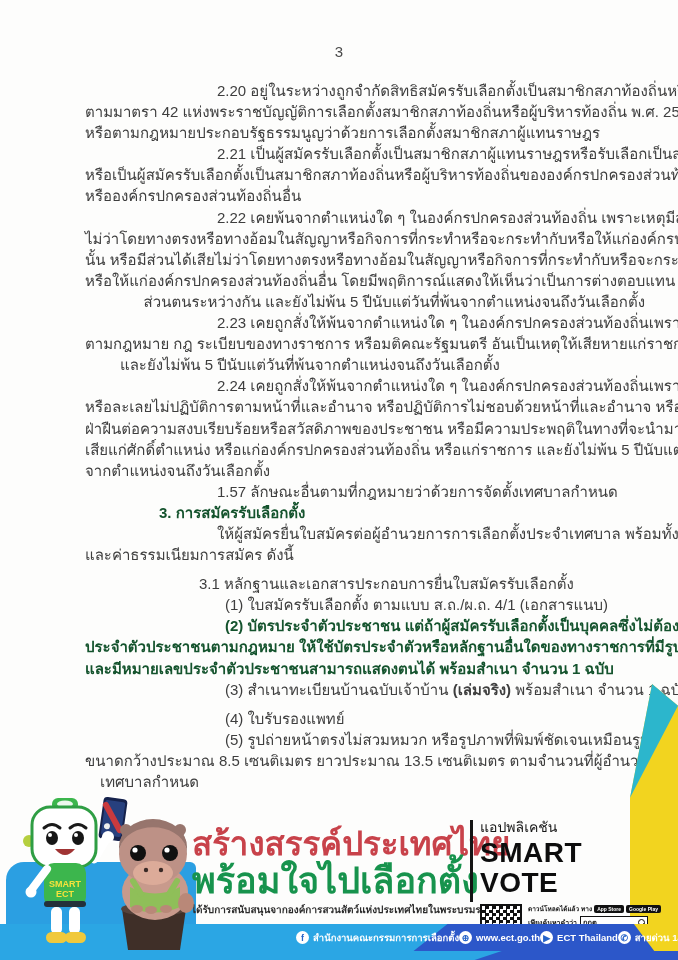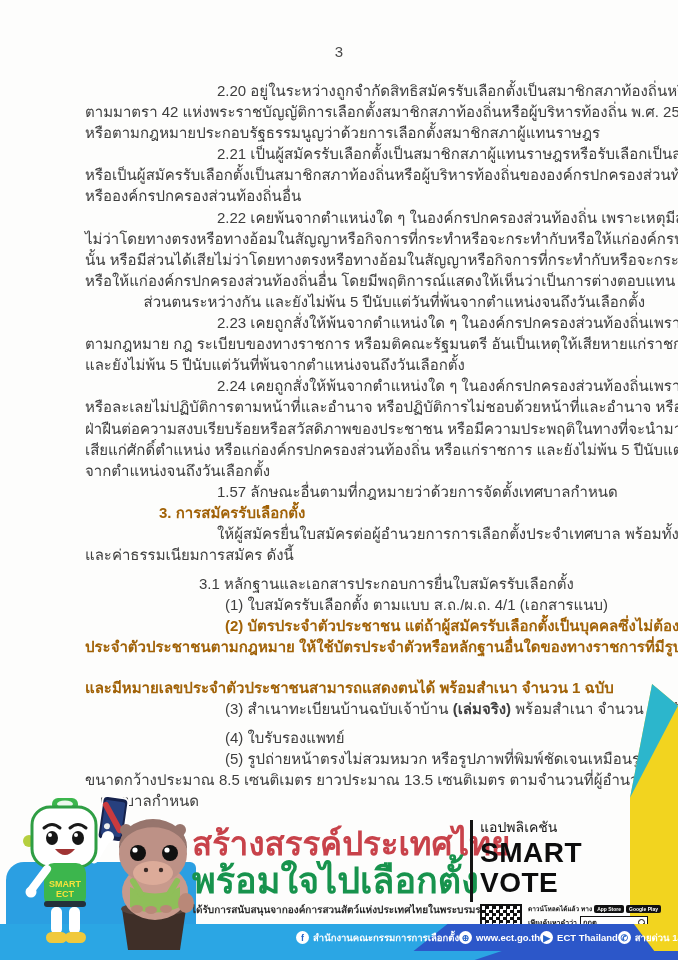--- a/index.html
+++ b/index.html
@@ -2,21 +2,21 @@
 <html><head>
 <meta charset="utf-8">
 <style>
   html,body{margin:0;padding:0;}
   .page{position:relative;width:678px;height:960px;background:#fdfdfc;overflow:hidden;
         font-family:"Liberation Sans",sans-serif;}
   .pagenum{position:absolute;top:43px;left:0;right:0;text-align:center;
            font-size:15px;color:#4a4a4a;}
   .textblock{position:absolute;left:85px;top:80px;width:560px;color:#3e3e3e;}
   .line{height:21.1px;line-height:21.1px;font-size:15px;white-space:nowrap;}
-  .line.bold{font-weight:bold;color:#a16207;}
+  .line.bold{font-weight:bold;color:#14532d;}
   .line .bseg{font-weight:bold;}
 
   
   .banner{position:absolute;left:0;top:680px;width:678px;height:280px;}
 
   .yellow-band{position:absolute;left:630px;top:4px;width:48px;height:242px;}
   .yellow-shape{position:absolute;inset:0;background:#F2D41F;
                 clip-path:polygon(46% 0,100% 9%,100% 100%,0 100%,0 47%);}
   .teal-tri{position:absolute;inset:0;background:#2CB6CC;
             clip-path:polygon(46% 0,100% 9%,0 47%);}
@@ -81,35 +81,35 @@
       <div class="line" style="padding-left: 132px;">2.21 เป็นผู้สมัครรับเลือกตั้งเป็นสมาชิกสภาผู้แทนราษฎรหรือรับเลือกเป็นสมาชิกวุฒิสภา</div>
       <div class="line" style="padding-left: 0px;">หรือเป็นผู้สมัครรับเลือกตั้งเป็นสมาชิกสภาท้องถิ่นหรือผู้บริหารท้องถิ่นขององค์กรปกครองส่วนท้องถิ่นเดียวกัน</div>
       <div class="line" style="padding-left: 0px;">หรือองค์กรปกครองส่วนท้องถิ่นอื่น</div>
       <div class="line" style="padding-left: 132px;">2.22 เคยพ้นจากตำแหน่งใด ๆ ในองค์กรปกครองส่วนท้องถิ่น เพราะเหตุมีส่วนได้เสีย</div>
       <div class="line" style="padding-left: 0px;">ไม่ว่าโดยทางตรงหรือทางอ้อมในสัญญาหรือกิจการที่กระทำหรือจะกระทำกับหรือให้แก่องค์กรปกครองส่วนท้องถิ่น</div>
       <div class="line" style="padding-left: 0px;">นั้น หรือมีส่วนได้เสียไม่ว่าโดยทางตรงหรือทางอ้อมในสัญญาหรือกิจการที่กระทำกับหรือจะกระทำกับ</div>
       <div class="line" style="padding-left: 0px;">หรือให้แก่องค์กรปกครองส่วนท้องถิ่นอื่น โดยมีพฤติการณ์แสดงให้เห็นว่าเป็นการต่างตอบแทน หรือเอื้อประโยชน์</div>
       <div class="line" style="padding-left: 0px; text-align: right;">ส่วนตนระหว่างกัน และยังไม่พ้น 5 ปีนับแต่วันที่พ้นจากตำแหน่งจนถึงวันเลือกตั้ง</div>
       <div class="line" style="padding-left: 132px;">2.23 เคยถูกสั่งให้พ้นจากตำแหน่งใด ๆ ในองค์กรปกครองส่วนท้องถิ่นเพราะจงใจไม่ปฏิบัติ</div>
       <div class="line" style="padding-left: 0px;">ตามกฎหมาย กฎ ระเบียบของทางราชการ หรือมติคณะรัฐมนตรี อันเป็นเหตุให้เสียหายแก่ราชการอย่างร้ายแรง</div>
-      <div class="line" style="padding-left: 0px;">และยังไม่พ้น 5 ปีนับแต่วันที่พ้นจากตำแหน่งจนถึงวันเลือกตั้ง</div>
+      <div class="line" style="padding-left: 0px; margin-left: 35px;">และยังไม่พ้น 5 ปีนับแต่วันที่พ้นจากตำแหน่งจนถึงวันเลือกตั้ง</div>
       <div class="line" style="padding-left: 132px;">2.24 เคยถูกสั่งให้พ้นจากตำแหน่งใด ๆ ในองค์กรปกครองส่วนท้องถิ่นเพราะทอดทิ้ง</div>
       <div class="line" style="padding-left: 0px;">หรือละเลยไม่ปฏิบัติการตามหน้าที่และอำนาจ หรือปฏิบัติการไม่ชอบด้วยหน้าที่และอำนาจ หรือประพฤติตน</div>
       <div class="line" style="padding-left: 0px;">ฝ่าฝืนต่อความสงบเรียบร้อยหรือสวัสดิภาพของประชาชน หรือมีความประพฤติในทางที่จะนำมาซึ่งความเสื่อม</div>
       <div class="line" style="padding-left: 0px;">เสียแก่ศักดิ์ตำแหน่ง หรือแก่องค์กรปกครองส่วนท้องถิ่น หรือแก่ราชการ และยังไม่พ้น 5 ปีนับแต่วันที่พ้น</div>
       <div class="line" style="padding-left: 0px;">จากตำแหน่งจนถึงวันเลือกตั้ง</div>
       <div class="line" style="padding-left: 132px;">1.57 ลักษณะอื่นตามที่กฎหมายว่าด้วยการจัดตั้งเทศบาลกำหนด</div>
       <div class="line bold" style="padding-left: 74px;">3. การสมัครรับเลือกตั้ง</div>
       <div class="line" style="padding-left: 132px;">ให้ผู้สมัครยื่นใบสมัครต่อผู้อำนวยการการเลือกตั้งประจำเทศบาล พร้อมทั้งหลักฐานการสมัคร</div>
       <div class="line" style="padding-left: 0px;">และค่าธรรมเนียมการสมัคร ดังนี้</div>
       <div class="line" style="padding-left: 114px; margin-top: 8px;">3.1 หลักฐานและเอกสารประกอบการยื่นใบสมัครรับเลือกตั้ง</div>
       <div class="line" style="padding-left: 140px;">(1) ใบสมัครรับเลือกตั้ง ตามแบบ ส.ถ./ผ.ถ. 4/1 (เอกสารแนบ)</div>
       <div class="line bold" style="padding-left: 140px;">(2) บัตรประจำตัวประชาชน แต่ถ้าผู้สมัครรับเลือกตั้งเป็นบุคคลซึ่งไม่ต้องมีบัตร</div>
       <div class="line bold" style="padding-left: 0px;">ประจำตัวประชาชนตามกฎหมาย ให้ใช้บัตรประจำตัวหรือหลักฐานอื่นใดของทางราชการที่มีรูปถ่าย</div>
-      <div class="line bold" style="padding-left: 0px; margin-top: 19px;">และมีหมายเลขประจำตัวประชาชนสามารถแสดงตนได้ พร้อมสำเนา จำนวน 1 ฉบับ</div>
+      <div class="line bold" style="padding-left: 0px;">และมีหมายเลขประจำตัวประชาชนสามารถแสดงตนได้ พร้อมสำเนา จำนวน 1 ฉบับ</div>
       <div class="line" style="padding-left: 140px;"><span>(3) สำเนาทะเบียนบ้านฉบับเจ้าบ้าน </span><span class="bseg">(เล่มจริง)</span><span> พร้อมสำเนา จำนวน 1 ฉบับ</span></div>
       <div class="line" style="padding-left: 140px; margin-top: 8px;">(4) ใบรับรองแพทย์</div>
       <div class="line" style="padding-left: 140px;">(5) รูปถ่ายหน้าตรงไม่สวมหมวก หรือรูปภาพที่พิมพ์ชัดเจนเหมือนรูปถ่ายของตนเอง</div>
       <div class="line" style="padding-left: 0px;">ขนาดกว้างประมาณ 8.5 เซนติเมตร ยาวประมาณ 13.5 เซนติเมตร ตามจำนวนที่ผู้อำนวยการการเลือกตั้งประจำ</div>
       <div class="line" style="padding-left: 0px; margin-left: 15px;">เทศบาลกำหนด</div>
     </div>
 
   <div class="banner">
 
     <div class="yellow-band">

